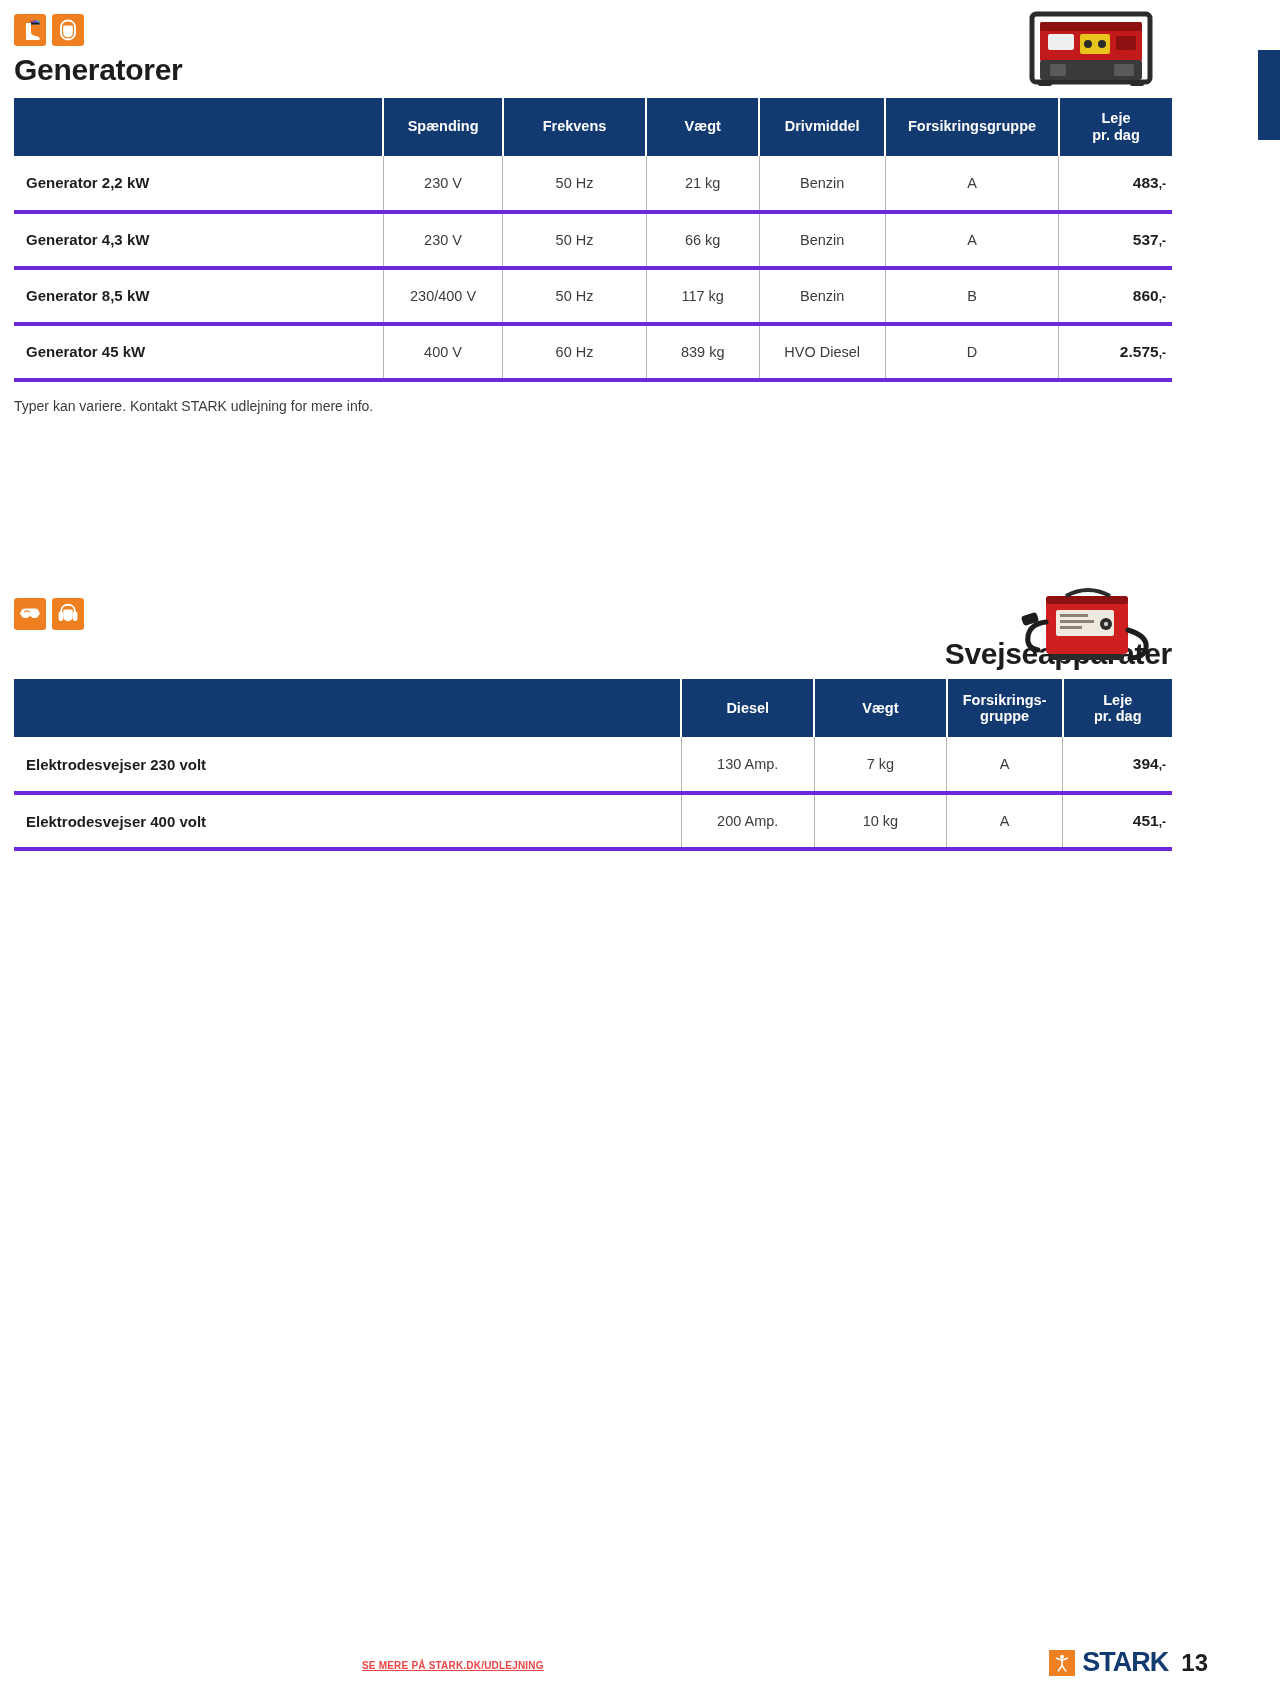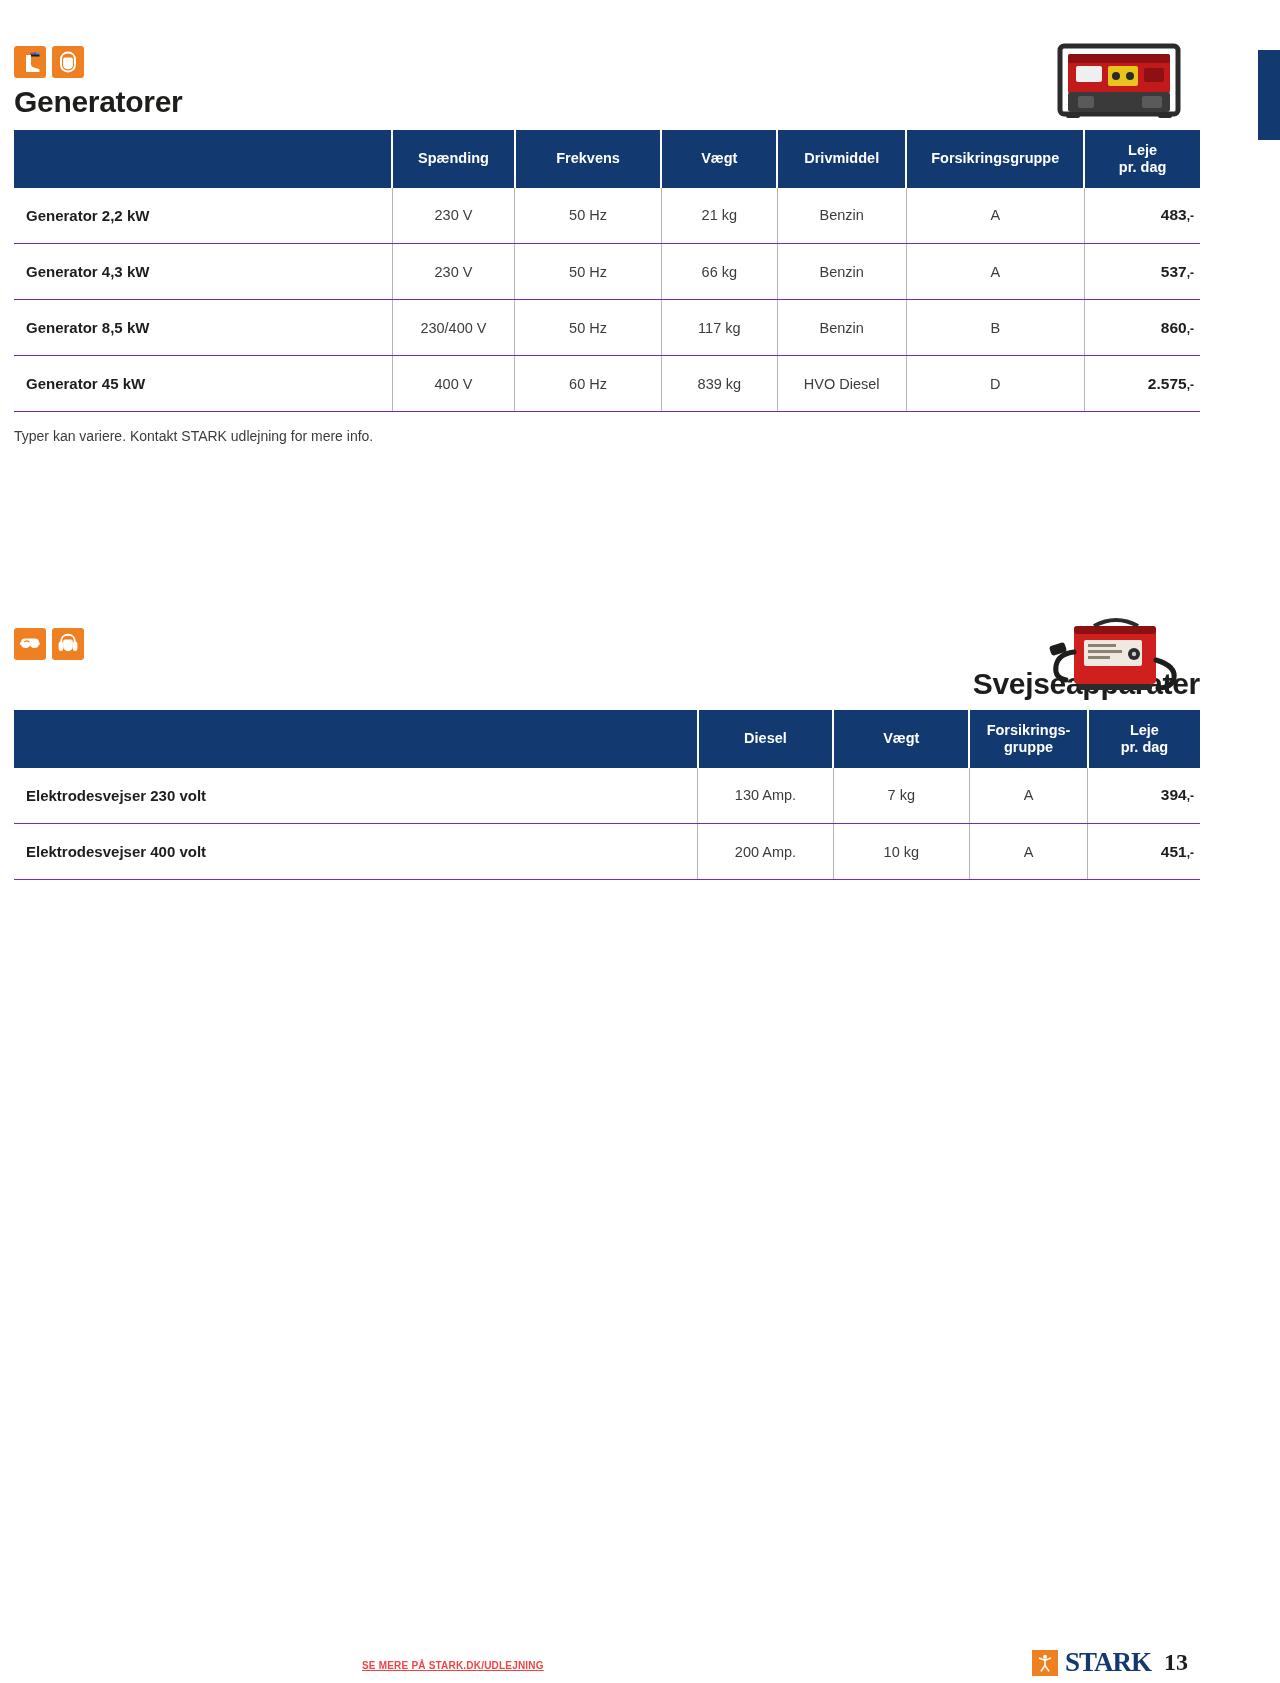--- a/index.html
+++ b/index.html
@@ -22,22 +22,21 @@
     right: 0;
     top: 50px;
     width: 22px;
     height: 90px;
     background: #123a70;
   }
 
   
   .page {
     position: relative;
-    padding: 0 80px 0 14px;
-    margin-top: 32px;
+    padding: 0 108px 0 14px;
   }
 
   
   .section { position: relative; }
   .section.welders { margin-top: 170px; }
 
   .icon-row {
     display: flex;
     gap: 6px;
     margin-bottom: 8px;
@@ -97,21 +96,21 @@
     text-align: left;
     padding-left: 12px;
   }
   table.spec tbody td {
     font-size: 14.5px;
     color: #3c3c3b;
     text-align: center;
     padding: 0 6px;
     height: 56px;
     vertical-align: middle;
-    border-bottom: 1px solid #6d28d9;
+    border-bottom: 4px solid #6d28d9;
     border-right: 1px solid #b5b5b5;
   }
   table.spec tbody td:last-child { border-right: none; }
   table.spec tbody td.namecol {
     text-align: left;
     padding-left: 12px;
     font-weight: bold;
     font-size: 15px;
     color: #1d1d1b;
   }
@@ -140,26 +139,25 @@
     position: absolute;
     left: 362px;
     bottom: 12px;
     font-size: 10px;
     font-weight: bold;
     color: #ef4444;
     letter-spacing: 0.2px;
   }
   .footer-brand {
     position: absolute;
-    right: 92px;
+    right: 72px;
     bottom: 5px;
     display: flex;
     align-items: center;
     gap: 7px;
-    font-family: Liberation Serif, serif;
   }
   .brand-mark {
     width: 26px; height: 26px;
     background: #ef8022;
     display: flex; align-items: center; justify-content: center;
   }
   .brand-word {
     font-size: 27px;
     font-weight: bold;
     color: #123a70;

